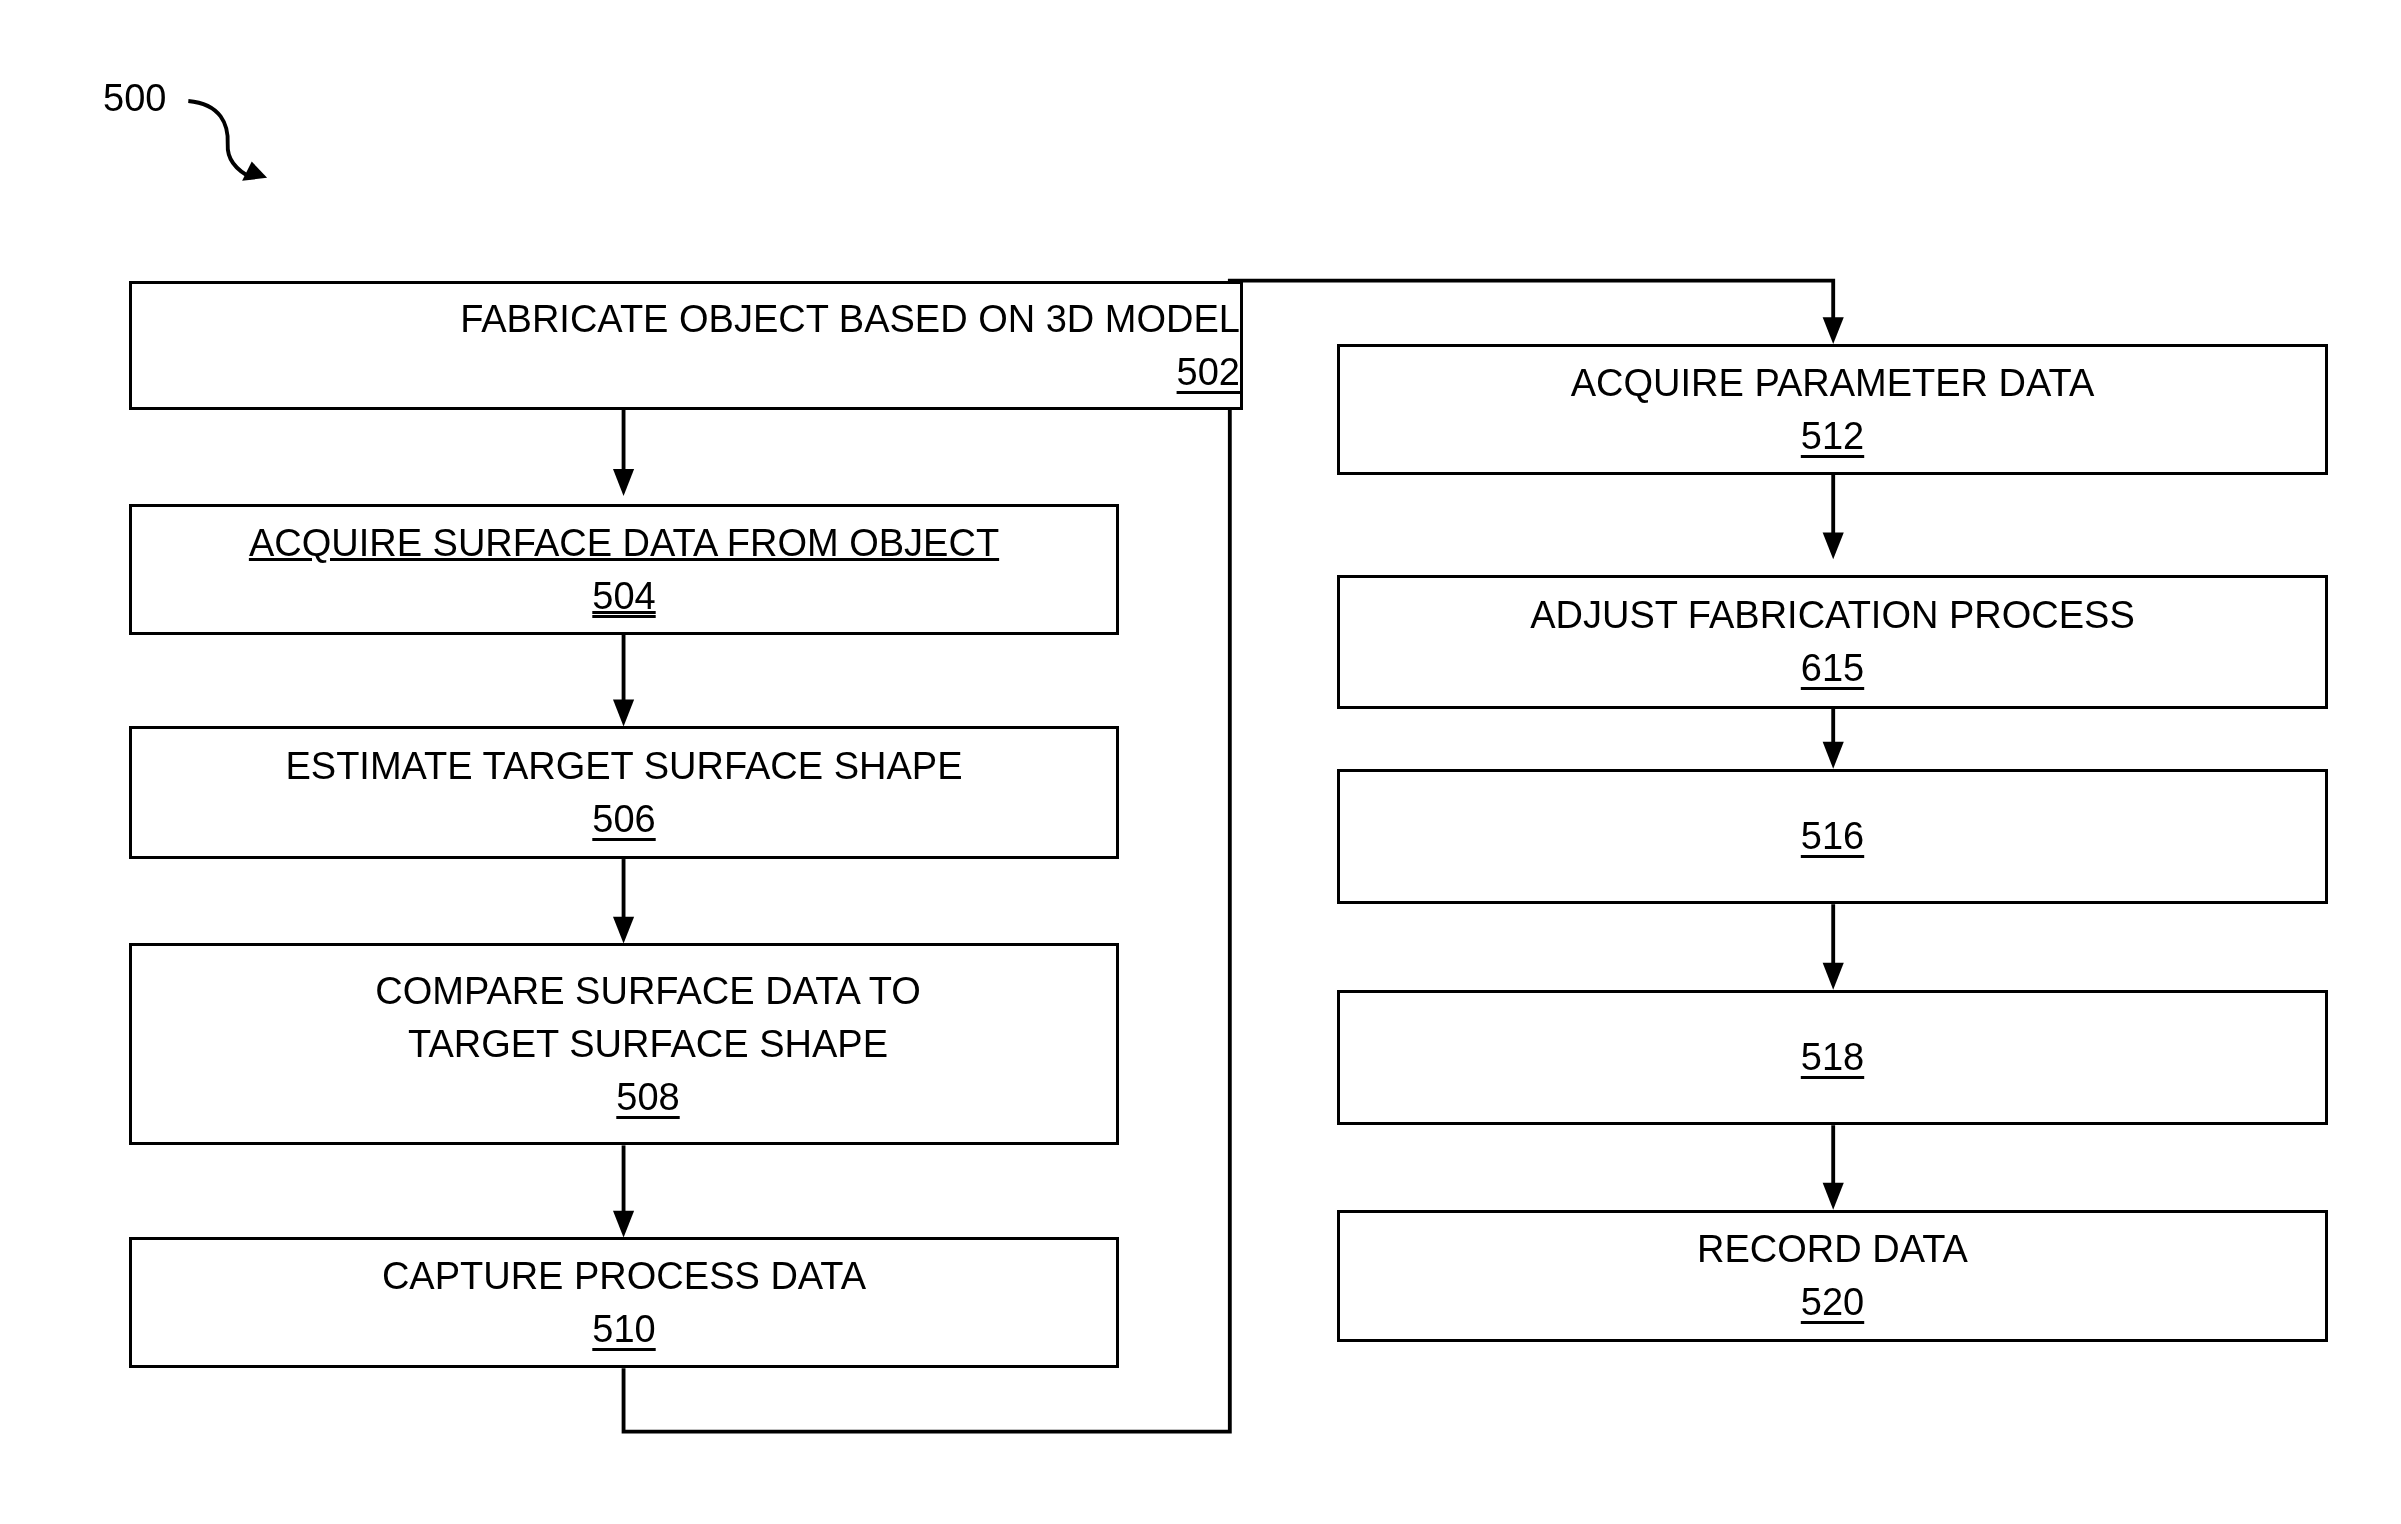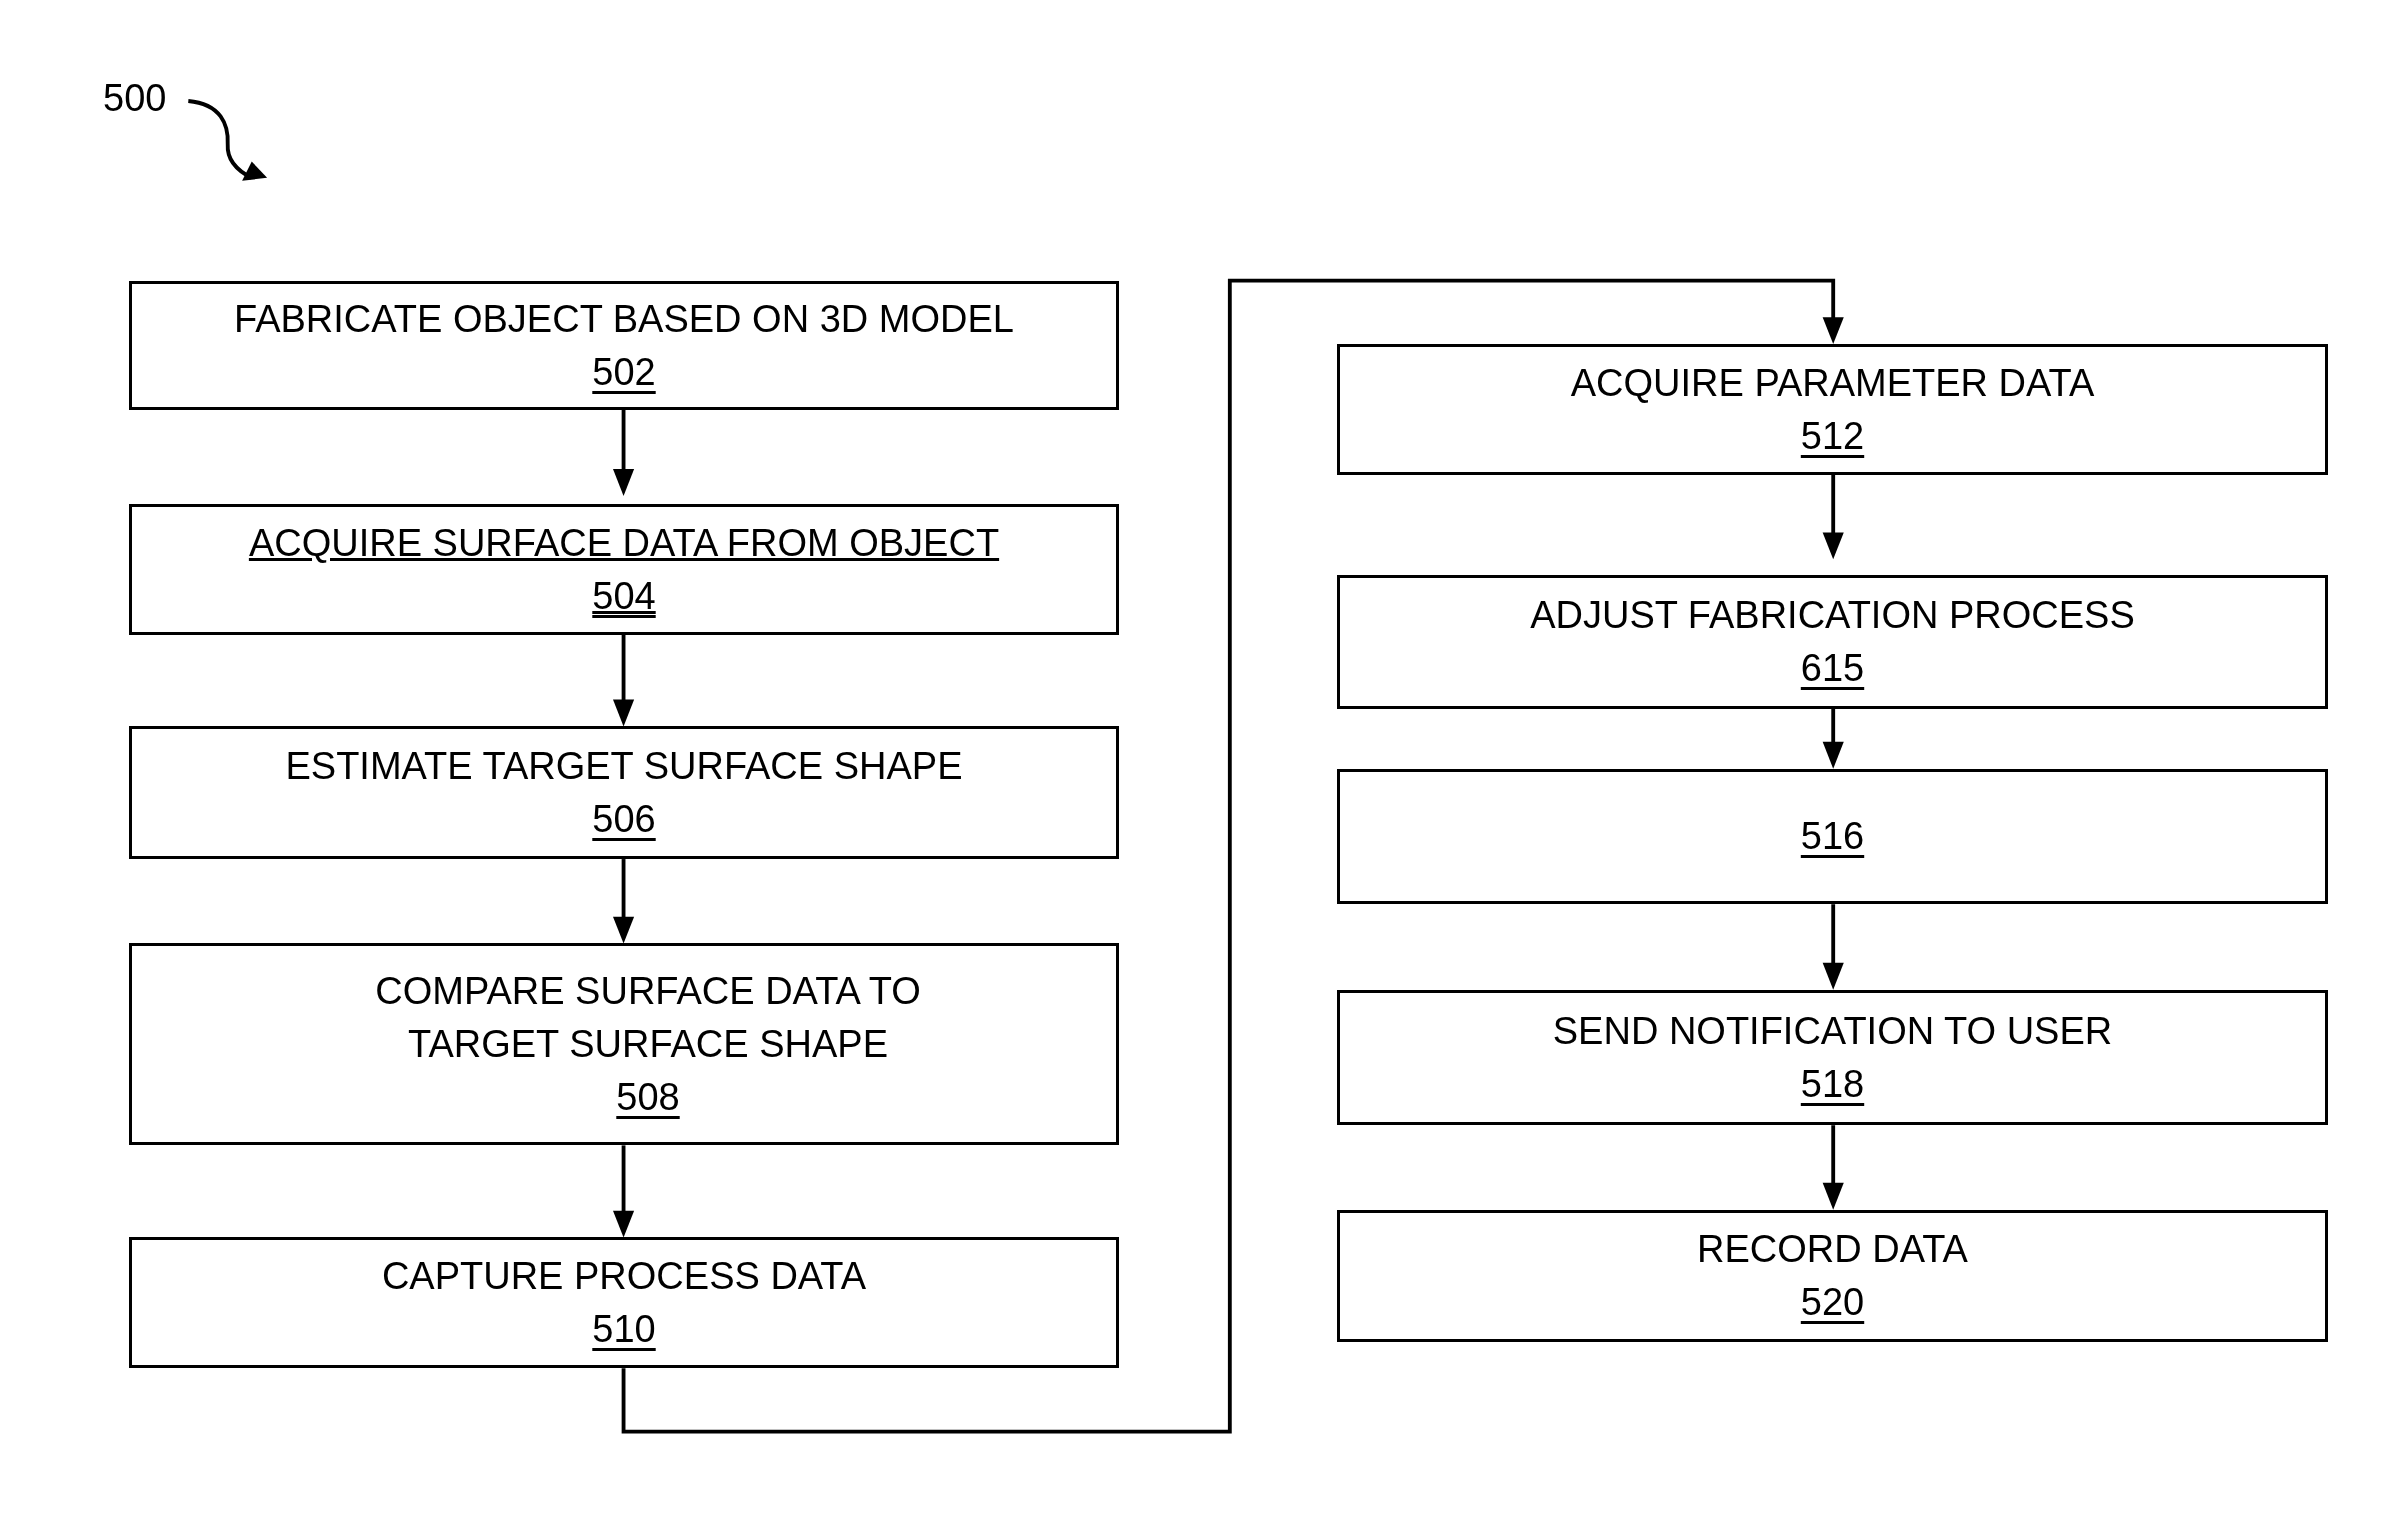--- a/index.html
+++ b/index.html
@@ -40,21 +40,21 @@
       <polygon points="1897,554 1919,554 1908,582" fill="#000"></polygon>
       <polyline points="1908,722 1908,780" fill="none" stroke="#000" stroke-width="4"></polyline>
       <polygon points="1897,772 1919,772 1908,800" fill="#000"></polygon>
       <polyline points="1908,941 1908,1010" fill="none" stroke="#000" stroke-width="4"></polyline>
       <polygon points="1897,1002 1919,1002 1908,1030" fill="#000"></polygon>
       <polyline points="1908,1171 1908,1239" fill="none" stroke="#000" stroke-width="4"></polyline>
       <polygon points="1897,1231 1919,1231 1908,1259" fill="#000"></polygon>
     </g>
 </svg>
 
-<div class="box" id="b502" style="left:129px;top:281px;width:990px;height:129px;">
+<div class="box" id="b502" style="left:129px;top:281px;width:1114px;height:129px;align-items:flex-end;">
   <div>FABRICATE OBJECT BASED ON 3D MODEL</div>
   <div class="ref">502</div>
 </div>
 <div class="box" id="b504" style="left:129px;top:504px;width:990px;height:131px;text-decoration:underline;">
   <div>ACQUIRE SURFACE DATA FROM OBJECT</div>
   <div class="ref">504</div>
 </div>
 <div class="box" id="b506" style="left:129px;top:726px;width:990px;height:133px;">
   <div>ESTIMATE TARGET SURFACE SHAPE</div>
   <div class="ref">506</div>
@@ -74,20 +74,19 @@
   <div class="ref">512</div>
 </div>
 <div class="box" id="b514" style="left:1337px;top:559px;width:991px;height:134px;margin-top:16px;">
   <div>ADJUST FABRICATION PROCESS</div>
   <div class="ref">615</div>
 </div>
 <div class="box" id="b516" style="left:1337px;top:769px;width:991px;height:135px;">
   <div class="ref">516</div>
 </div>
 <div class="box" id="b518" style="left:1337px;top:990px;width:991px;height:135px;">
-  <div>SEND NOTIFICATION TO USER</div>
   <div class="ref">518</div>
 </div>
 <div class="box" id="b520" style="left:1337px;top:1210px;width:991px;height:132px;">
   <div>RECORD DATA</div>
   <div class="ref">520</div>
 </div>
 
 
 </body></html>

